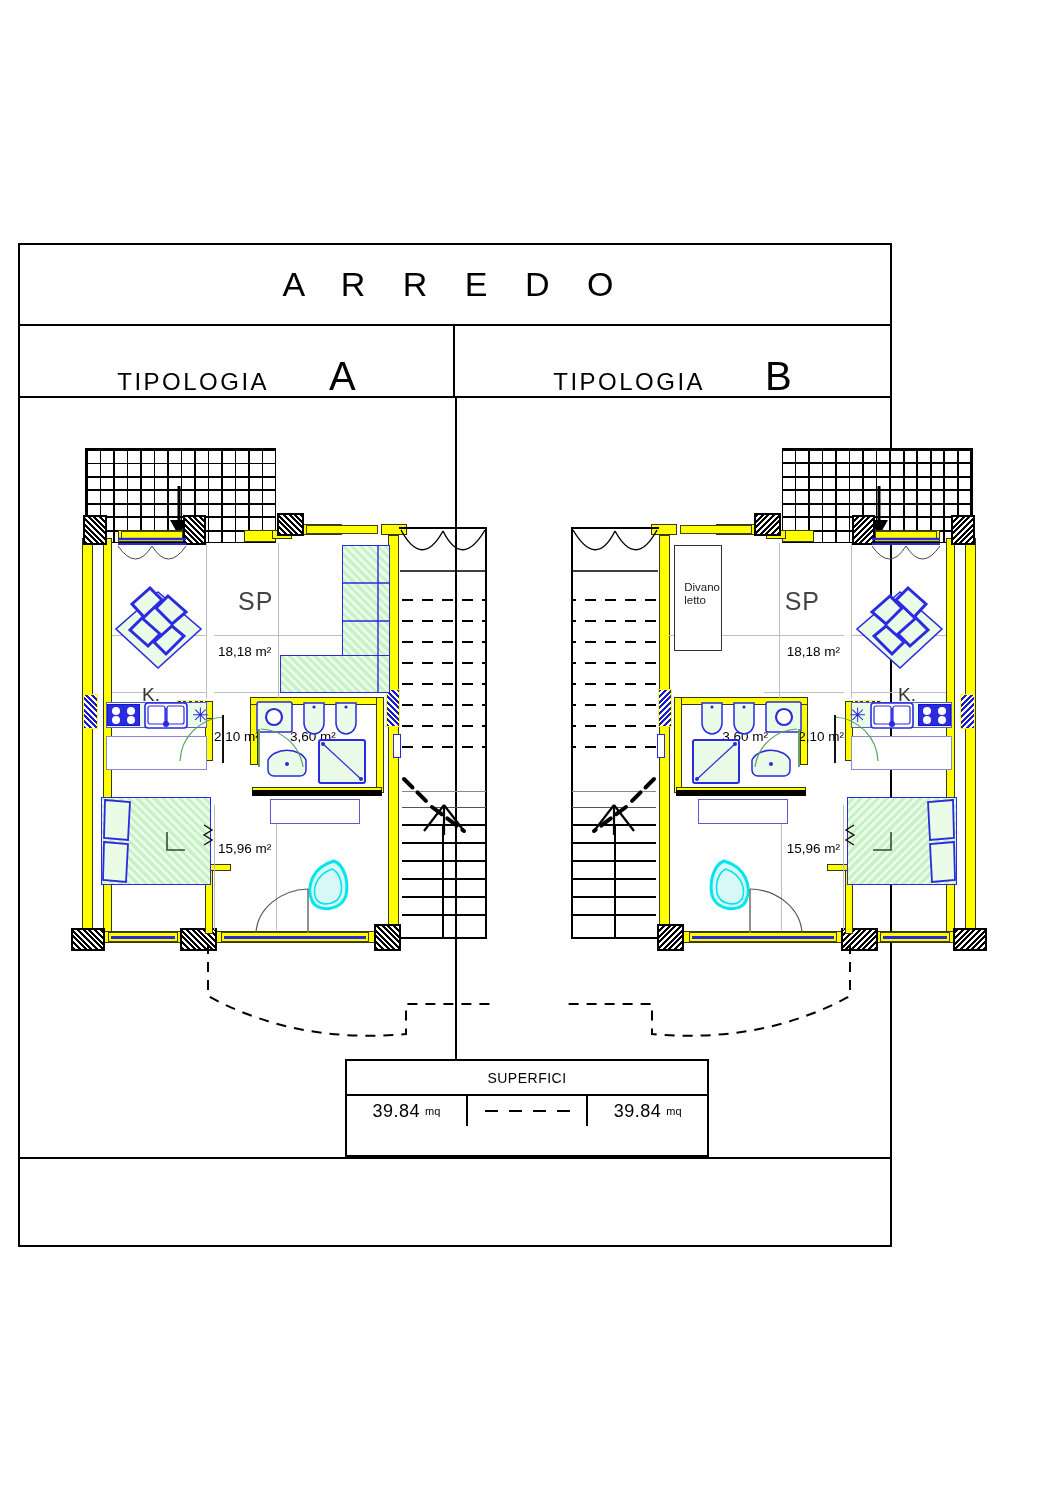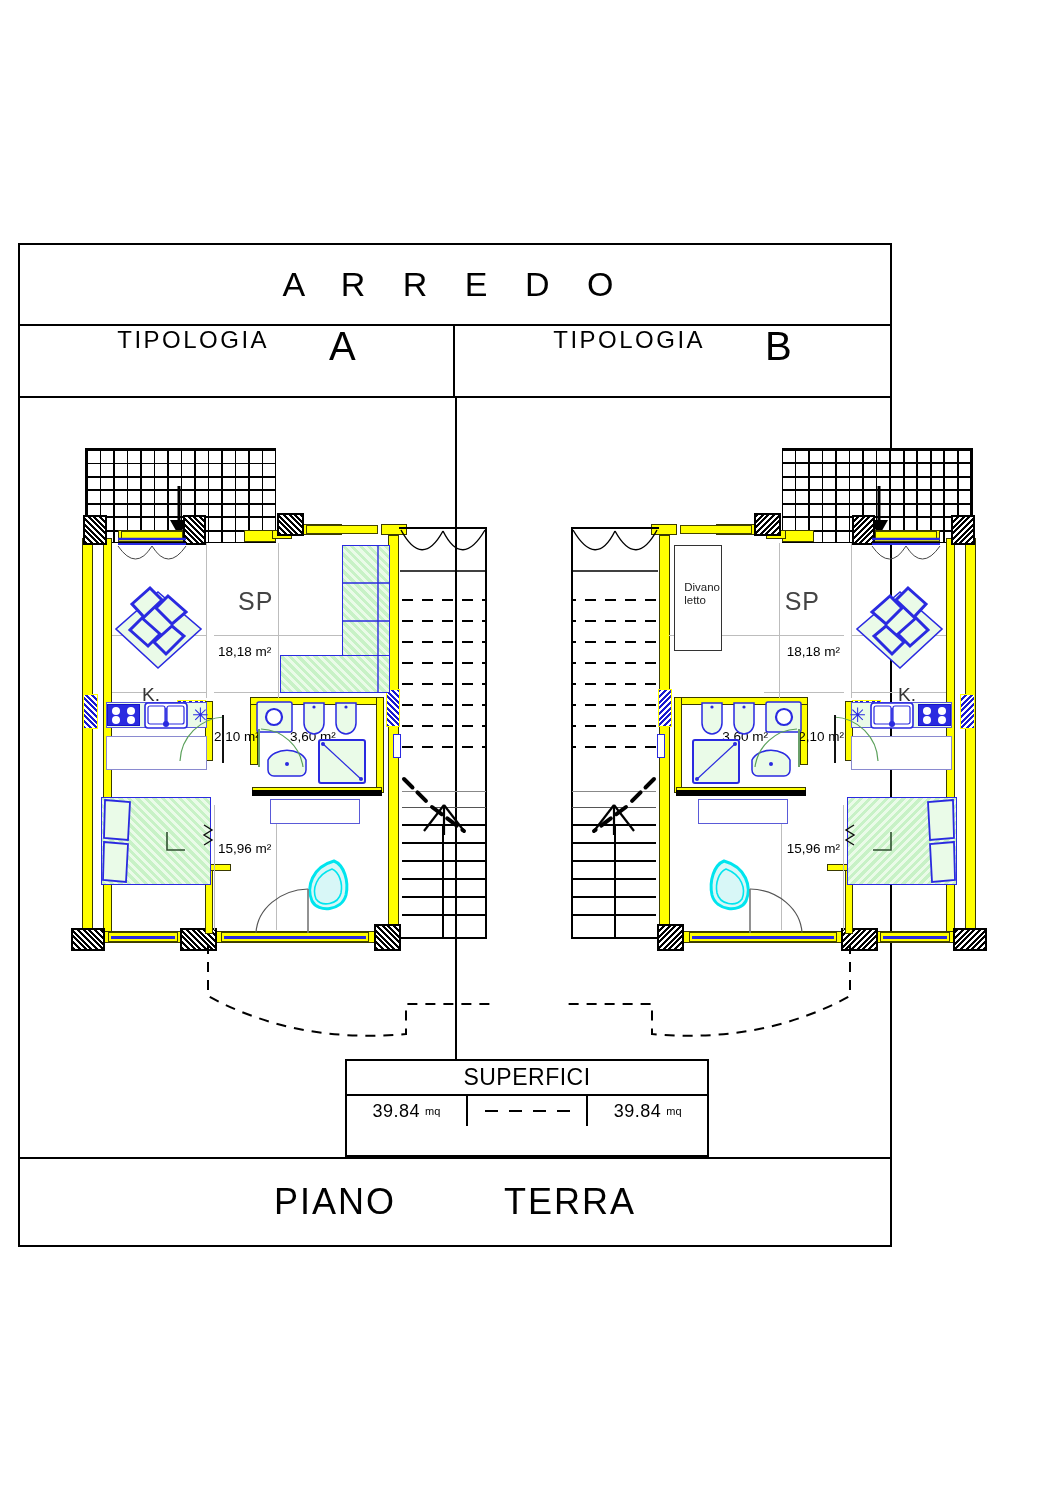--- a/index.html
+++ b/index.html
@@ -5,35 +5,35 @@
   html,body{margin:0;padding:0;background:#ffffff;}
   body{width:1058px;height:1497px;font-family:"Liberation Sans",sans-serif;position:relative;overflow:hidden;}
 
   .sheet{position:absolute;left:18px;top:243px;width:874px;height:1004px;border:2px solid #000;box-sizing:border-box;}
 
   
   .row-title{position:absolute;left:0;top:0;width:100%;height:81px;box-sizing:border-box;border-bottom:2px solid #000;display:flex;align-items:center;justify-content:center;}
   .arredo{font-size:34px;letter-spacing:14px;color:#000;font-family:"Liberation Sans",sans-serif;font-weight:300;}
 
   .row-tip{position:absolute;left:0;top:81px;width:100%;height:72px;box-sizing:border-box;border-bottom:2px solid #000;display:flex;}
-  .tip-cell{width:50%;height:100%;box-sizing:border-box;display:flex;align-items:flex-start;justify-content:center;gap:60px;position:relative;}
+  .tip-cell{width:50%;height:100%;box-sizing:border-box;display:flex;align-items:flex-end;justify-content:center;gap:60px;position:relative;}
   .tip-cell.left{border-right:2px solid #000;}
   .tip-word{font-size:24px;letter-spacing:2.5px;color:#000;font-weight:300;}
   .tip-letter{font-size:40px;color:#000;font-weight:300;line-height:1;}
 
   
   .row-draw{position:absolute;left:0;top:153px;width:100%;height:761px;box-sizing:border-box;border-bottom:2px solid #000;}
   .mid-div{position:absolute;left:50%;top:153px;width:2px;height:761px;background:#000;}
 
   .row-foot{position:absolute;left:0;top:914px;width:100%;height:86px;box-sizing:border-box;display:flex;align-items:center;justify-content:center;gap:108px;}
   .foot-word{font-size:36px;letter-spacing:2px;color:#000;font-weight:300;}
 
   
   .sup{position:absolute;left:345px;top:1059px;width:364px;height:98px;border:2px solid #000;box-sizing:border-box;background:#fff;z-index:40;}
-  .sup-hd{height:33px;border-bottom:2px solid #000;display:flex;align-items:center;justify-content:center;font-size:23px;letter-spacing:.5px;}
+  .sup-hd{height:33px;border-bottom:2px solid #000;display:flex;align-items:center;justify-content:center;font-size:14px;letter-spacing:.5px;}
   .sup-r{display:flex;height:31px;border-bottom:2px solid #000;}
   .sup-r.last{border-bottom:none;height:30px;}
   .sup-c{flex:1;display:flex;align-items:center;justify-content:center;border-right:2px solid #000;font-size:16px;}
   .sup-c:last-child{border-right:none;}
   .sup-val{font-size:18px;letter-spacing:.5px;}
   .sup-un{font-size:11px;margin-left:5px;}
   .dashline{display:flex;gap:11px;}
   .dashline i{display:block;width:13px;height:2px;background:#000;}
 
   
@@ -94,24 +94,20 @@
     </div>
     <div class="tip-cell">
       <span class="tip-word">TIPOLOGIA</span>
       <span class="tip-letter">B</span>
     </div>
   </div>
 
   <div class="row-draw"></div>
   <div class="mid-div"></div>
 
-  <div class="row-foot">
-    <span class="foot-word">PIANO</span>
-    <span class="foot-word">TERRA</span>
-  </div>
 </div>
 
 <div class="sup">
   <div class="sup-hd">SUPERFICI</div>
   <div class="sup-r last">
     <div class="sup-c">
       <span class="sup-val">39.84</span>
       <span class="sup-un">mq</span>
     </div>
     <div class="sup-c">

